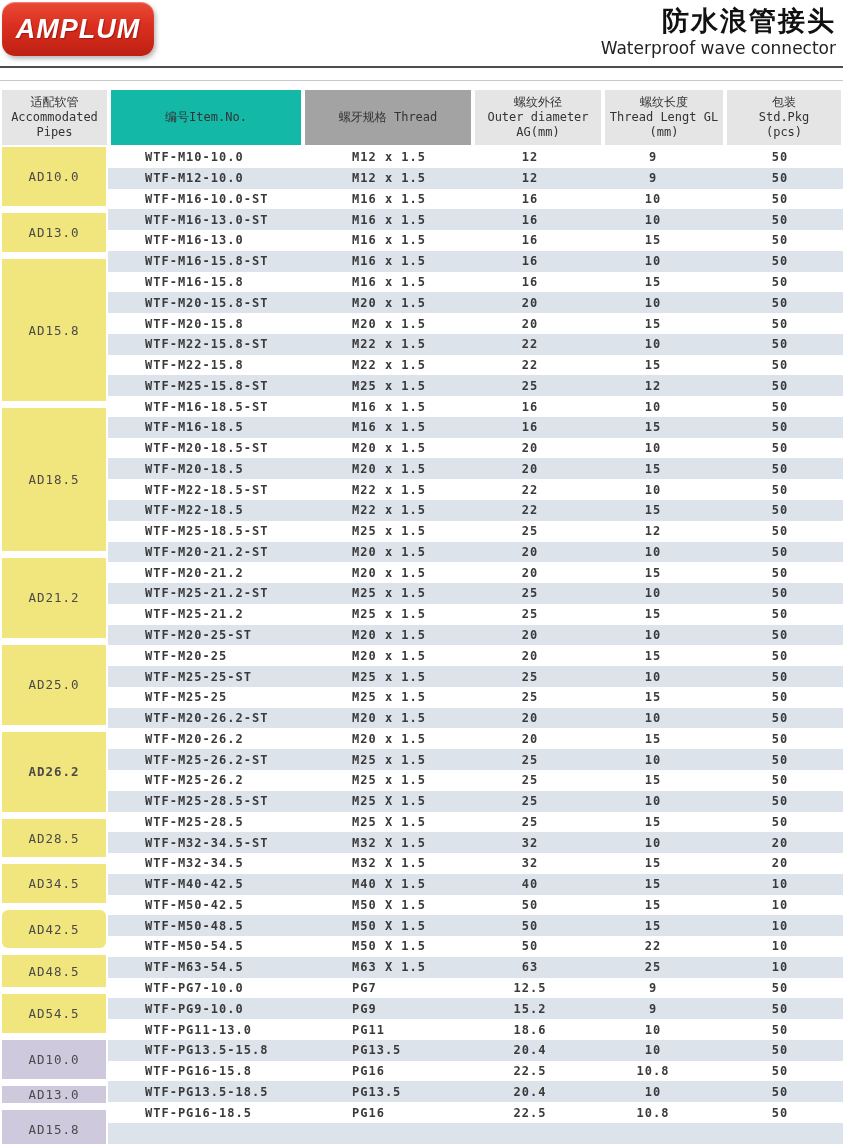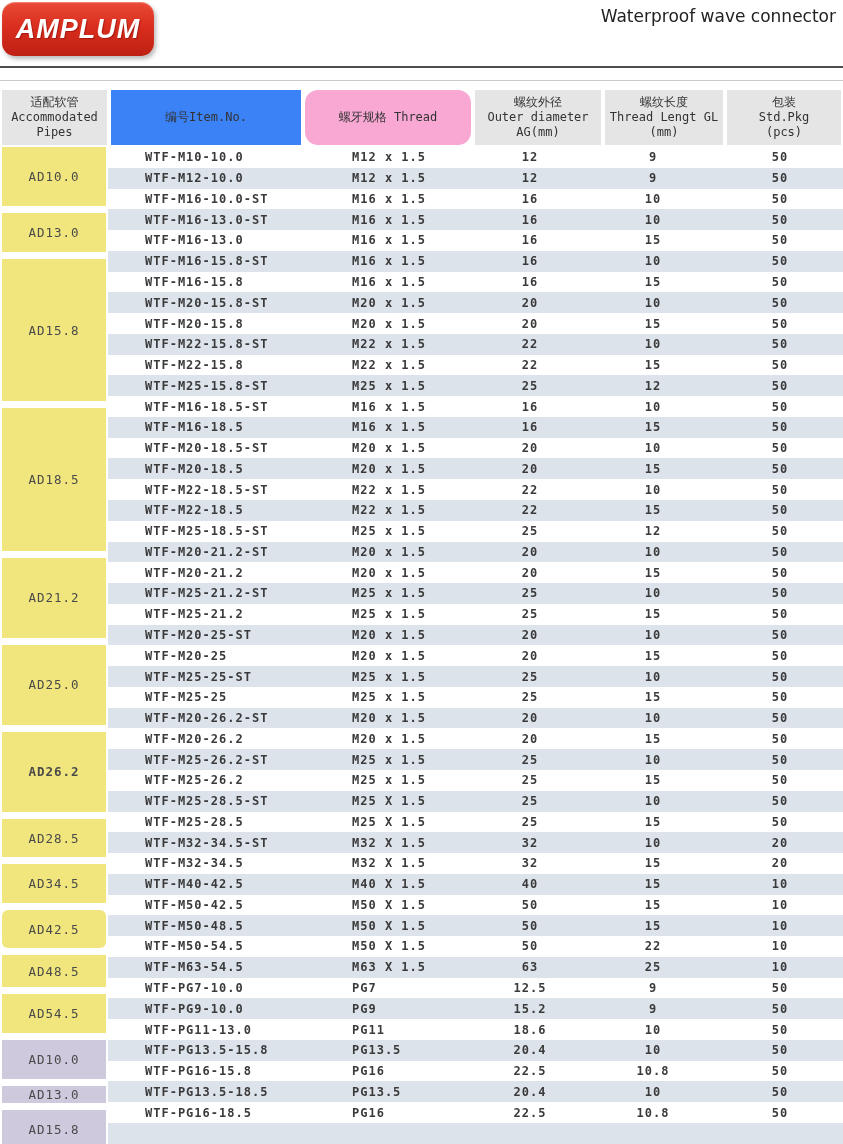--- a/index.html
+++ b/index.html
@@ -46,36 +46,37 @@
 </head>
 <body>
 
 <div class="page">
 
   <div class="logo">
     <span>AMPLUM</span>
   </div>
 
   <div class="title-block">
+    <div class="title-zh">防水浪管接头</div>
     <div class="title-en">Waterproof wave connector</div>
   </div>
 
   <div class="rule-dark"></div>
   <div class="rule-light"></div>
 
   <div class="table-header">
       <div class="head-cell hc0" style="background: rgb(229, 229, 229);">
         <div>适配软管</div>
         <div>Accommodated</div>
         <div>Pipes</div>
       </div>
-      <div class="head-cell hc1" style="background: #3b82f6;">
+      <div class="head-cell hc1" style="background: #14b8a6;">
         <div>编号Item.No.</div>
       </div>
-      <div class="head-cell hc2" style="background: #f9a8d4; border-radius: 13px;">
+      <div class="head-cell hc2" style="background: #a3a3a3;">
         <div>螺牙规格  Thread</div>
       </div>
       <div class="head-cell hc3" style="background: rgb(229, 229, 229);">
         <div>螺纹外径</div>
         <div>Outer diameter</div>
         <div>AG(mm)</div>
       </div>
       <div class="head-cell hc4" style="background: rgb(229, 229, 229);">
         <div>螺纹长度</div>
         <div>Thread Lengt GL</div>

